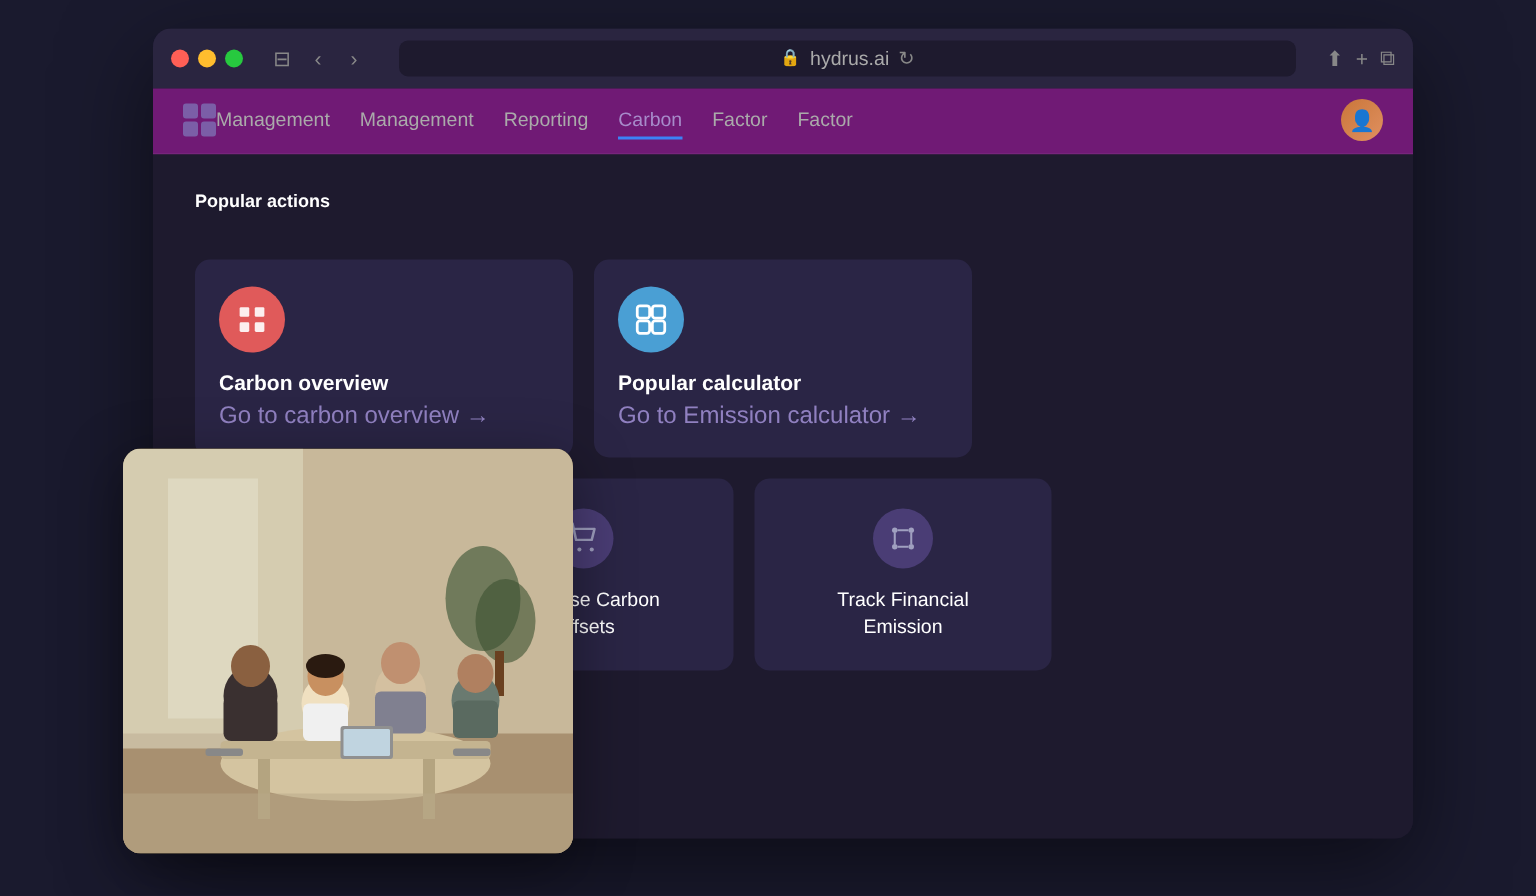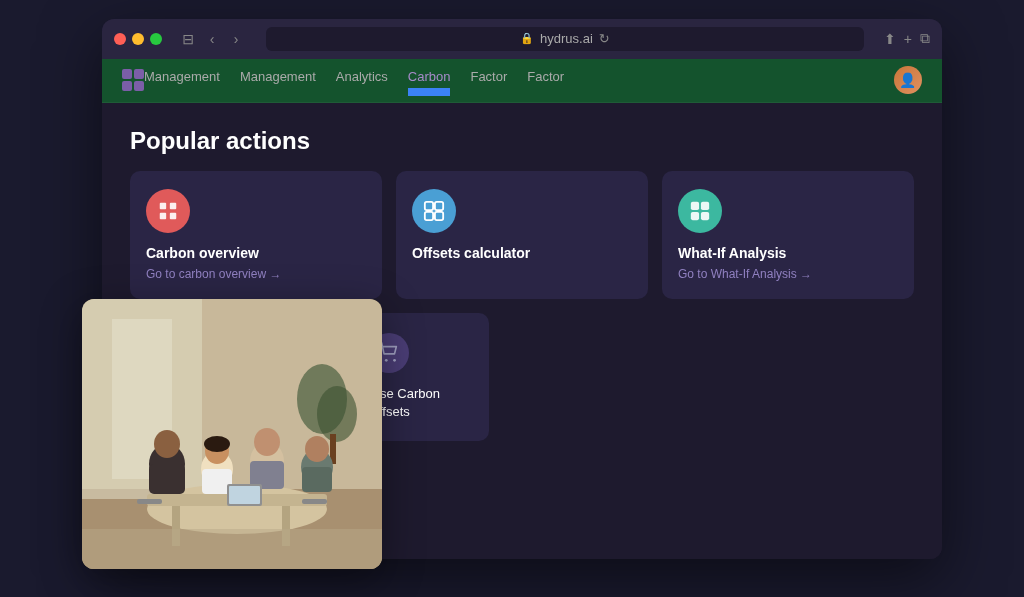--- a/index.html
+++ b/index.html
@@ -101,21 +101,21 @@
     .browser-actions {
       display: flex;
       gap: 8px;
       align-items: center;
       color: #888;
       font-size: 14px;
     }
 
     
     .app-navbar {
-      background: #14532d;
+      background: #701a75;
       height: 44px;
       display: flex;
       align-items: center;
       padding: 0 20px;
       border-bottom: 1px solid rgba(255,255,255,0.05);
     }
 
     .logo-grid {
       display: grid;
       grid-template-columns: 1fr 1fr;
@@ -137,21 +137,21 @@
 
     .nav-item {
       color: #aaa;
       font-size: 13px;
       cursor: pointer;
       padding: 4px 0;
     }
 
     .nav-item.active {
       color: #a78bca;
-      border-bottom: 8px solid #3b82f6;
+      border-bottom: 2px solid #3b82f6;
     }
 
     .avatar-face {
       width: 28px;
       height: 28px;
       border-radius: 50%;
       background: linear-gradient(135deg, #c9763a, #e09060);
       display: flex;
       align-items: center;
       justify-content: center;
@@ -161,23 +161,23 @@
     
     .main-content {
       background: #1e1a2e;
       padding: 24px 28px;
       height: calc(540px - 84px);
       overflow: hidden;
     }
 
     .page-title {
       color: #ffffff;
-      font-size: 24px;
+      font-size: 12px;
       font-weight: 600;
-      margin-bottom: 16px;
+      margin-bottom: 32px;
     }
 
     .cards-grid-top {
       display: grid;
       grid-template-columns: repeat(3, 1fr);
       gap: 14px;
       margin-bottom: 14px;
       border-radius: 23px;
     }
 
@@ -213,21 +213,21 @@
 
     .card-title {
       color: #ffffff;
       font-size: 14px;
       font-weight: 600;
       margin-bottom: 6px;
     }
 
     .card-link {
       color: #9080c0;
-      font-size: 12px;
+      font-size: 16px;
     }
 
     .card-icon-sm {
       width: 40px;
       height: 40px;
       border-radius: 50%;
       background: #4a3d75;
       display: flex;
       align-items: center;
       justify-content: center;
@@ -314,21 +314,21 @@
     <div class="app-navbar">
       <div class="logo-grid">
         <div class="logo-cell"></div>
         <div class="logo-cell"></div>
         <div class="logo-cell"></div>
         <div class="logo-cell"></div>
       </div>
       <div class="nav-items">
         <span class="nav-item">Management</span>
         <span class="nav-item">Management</span>
-        <span class="nav-item">Analytics</span>
+        <span class="nav-item">Reporting</span>
         <span class="nav-item active">Carbon</span>
         <span class="nav-item">Factor</span>
         <span class="nav-item">Factor</span>
       </div>
       <div class="avatar-face">👤</div>
     </div>
 
     <div class="main-content">
       <div class="page-title">Popular actions</div>
 
@@ -349,51 +349,55 @@
 
         <div class="card">
           <div class="card-icon-circle icon-blue">
             <svg class="icon-svg" viewBox="0 0 24 24" xmlns="http://www.w3.org/2000/svg">
               <rect x="2" y="2" width="9" height="9" rx="2" fill="none" stroke="white" stroke-width="2"></rect>
               <rect x="13" y="2" width="9" height="9" rx="2" fill="none" stroke="white" stroke-width="2"></rect>
               <rect x="2" y="13" width="9" height="9" rx="2" fill="none" stroke="white" stroke-width="2"></rect>
               <rect x="13" y="13" width="9" height="9" rx="2" fill="none" stroke="white" stroke-width="2"></rect>
             </svg>
           </div>
-          <div class="card-title">Offsets calculator</div>
+          <div class="card-title">Popular calculator</div>
+          <div class="card-link">Go to Emission calculator →</div>
         </div>
 
-        <div class="card">
-          <div class="card-icon-circle icon-teal">
-            <svg class="icon-svg" viewBox="0 0 24 24" xmlns="http://www.w3.org/2000/svg">
-              <rect x="2" y="2" width="9" height="9" rx="2" fill="white" opacity="0.9"></rect>
-              <rect x="13" y="2" width="9" height="9" rx="2" fill="white" opacity="0.9"></rect>
-              <rect x="2" y="13" width="9" height="9" rx="2" fill="white" opacity="0.9"></rect>
-              <rect x="13" y="13" width="9" height="9" rx="2" fill="white" opacity="0.9"></rect>
-            </svg>
-          </div>
-          <div class="card-title">What-If Analysis</div>
-          <div class="card-link">Go to What-If Analysis →</div>
-        </div>
       </div>
 
       <div class="cards-grid-bottom">
 
         <div class="card-bottom">
           <div class="card-icon-sm">
             <svg width="22" height="22" viewBox="0 0 24 24" fill="none" xmlns="http://www.w3.org/2000/svg">
               <circle cx="9" cy="20" r="1.5" fill="#a0a0c0"></circle>
               <circle cx="18" cy="20" r="1.5" fill="#a0a0c0"></circle>
               <path d="M1 1h3l2.6 12h11.4l2-8H5" stroke="#a0a0c0" stroke-width="1.8" stroke-linecap="round" stroke-linejoin="round" fill="none"></path>
             </svg>
           </div>
           <div class="card-bottom-title">Purchase Carbon<br>Offsets</div>
         </div>
 
 
+        <div class="card-bottom">
+          <div class="card-icon-sm">
+            <svg width="22" height="22" viewBox="0 0 24 24" fill="none" xmlns="http://www.w3.org/2000/svg">
+              <circle cx="6" cy="6" r="2" fill="#a0a0c0"></circle>
+              <circle cx="18" cy="6" r="2" fill="#a0a0c0"></circle>
+              <circle cx="6" cy="18" r="2" fill="#a0a0c0"></circle>
+              <circle cx="18" cy="18" r="2" fill="#a0a0c0"></circle>
+              <line x1="8" y1="6" x2="16" y2="6" stroke="#a0a0c0" stroke-width="1.5"></line>
+              <line x1="8" y1="18" x2="16" y2="18" stroke="#a0a0c0" stroke-width="1.5"></line>
+              <line x1="6" y1="8" x2="6" y2="16" stroke="#a0a0c0" stroke-width="1.5"></line>
+              <line x1="18" y1="8" x2="18" y2="16" stroke="#a0a0c0" stroke-width="1.5"></line>
+            </svg>
+          </div>
+          <div class="card-bottom-title">Track Financial<br>Emission</div>
+        </div>
       </div>
     </div>
   </div>
 
   <div class="photo-overlay">
     <svg class="meeting-illustration" viewBox="0 0 300 270" xmlns="http://www.w3.org/2000/svg">
 
       <rect width="300" height="270" fill="#c8b89a"></rect>
       <rect y="190" width="300" height="80" fill="#a89070"></rect>
 

